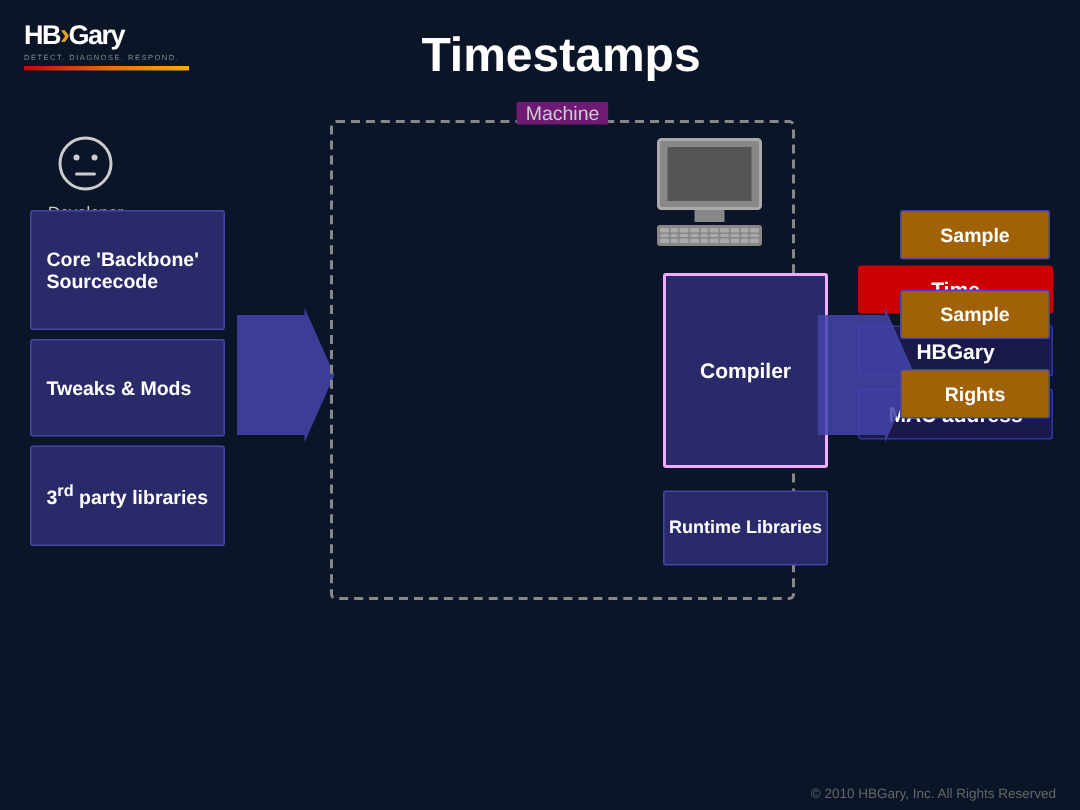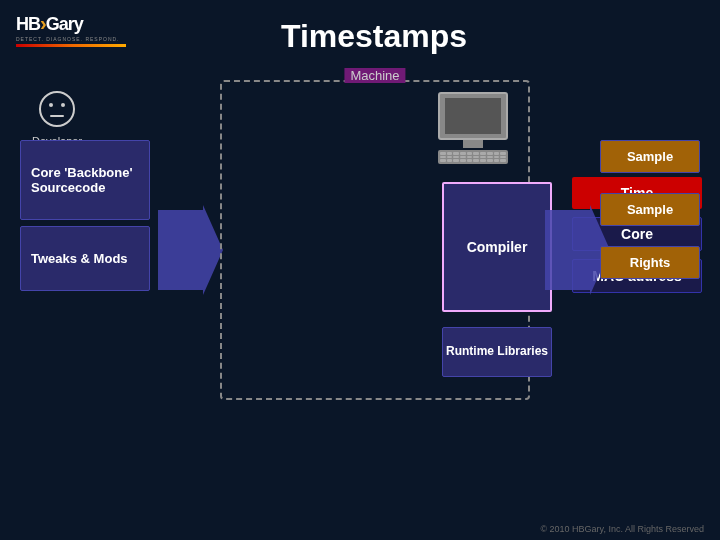--- a/index.html
+++ b/index.html
@@ -294,20 +294,23 @@
     <div class="dev-label">Developer</div>
   </div>
 
   <div class="left-col">
     <div class="source-box">
       <span>Core 'Backbone' Sourcecode</span>
     </div>
     <div class="source-box">
       <span>Tweaks &amp; Mods</span>
     </div>
+    <div class="source-box">
+      <span>3<sup>rd</sup> party libraries</span>
+    </div>
   </div>
 
   <div style="position:absolute; left:148px; top:125px;">
     <svg width="65" height="90">
       <polygon points="0,5 45,5 45,0 65,45 45,90 45,85 0,85" fill="#4444aa" opacity="0.85"></polygon>
     </svg>
   </div>
 
   <div class="machine-box">
     <div class="machine-label">Machine</div>
@@ -357,21 +360,21 @@
 
     <div class="runtime-box">
       <span class="runtime-label">Runtime Libraries</span>
     </div>
 
     <div class="attributes-col">
       <div class="attr-box-red">
         <span>Time</span>
       </div>
       <div class="attr-box-dark">
-        <span>Core</span>
+        <span>HBGary</span>
       </div>
       <div class="attr-box-dark">
         <span>MAC address</span>
       </div>
     </div>
   </div>
 
   <div style="position:absolute; left:535px; top:125px;">
     <svg width="65" height="90">
       <polygon points="0,5 45,5 45,0 65,45 45,90 45,85 0,85" fill="#4444aa" opacity="0.85"></polygon>

